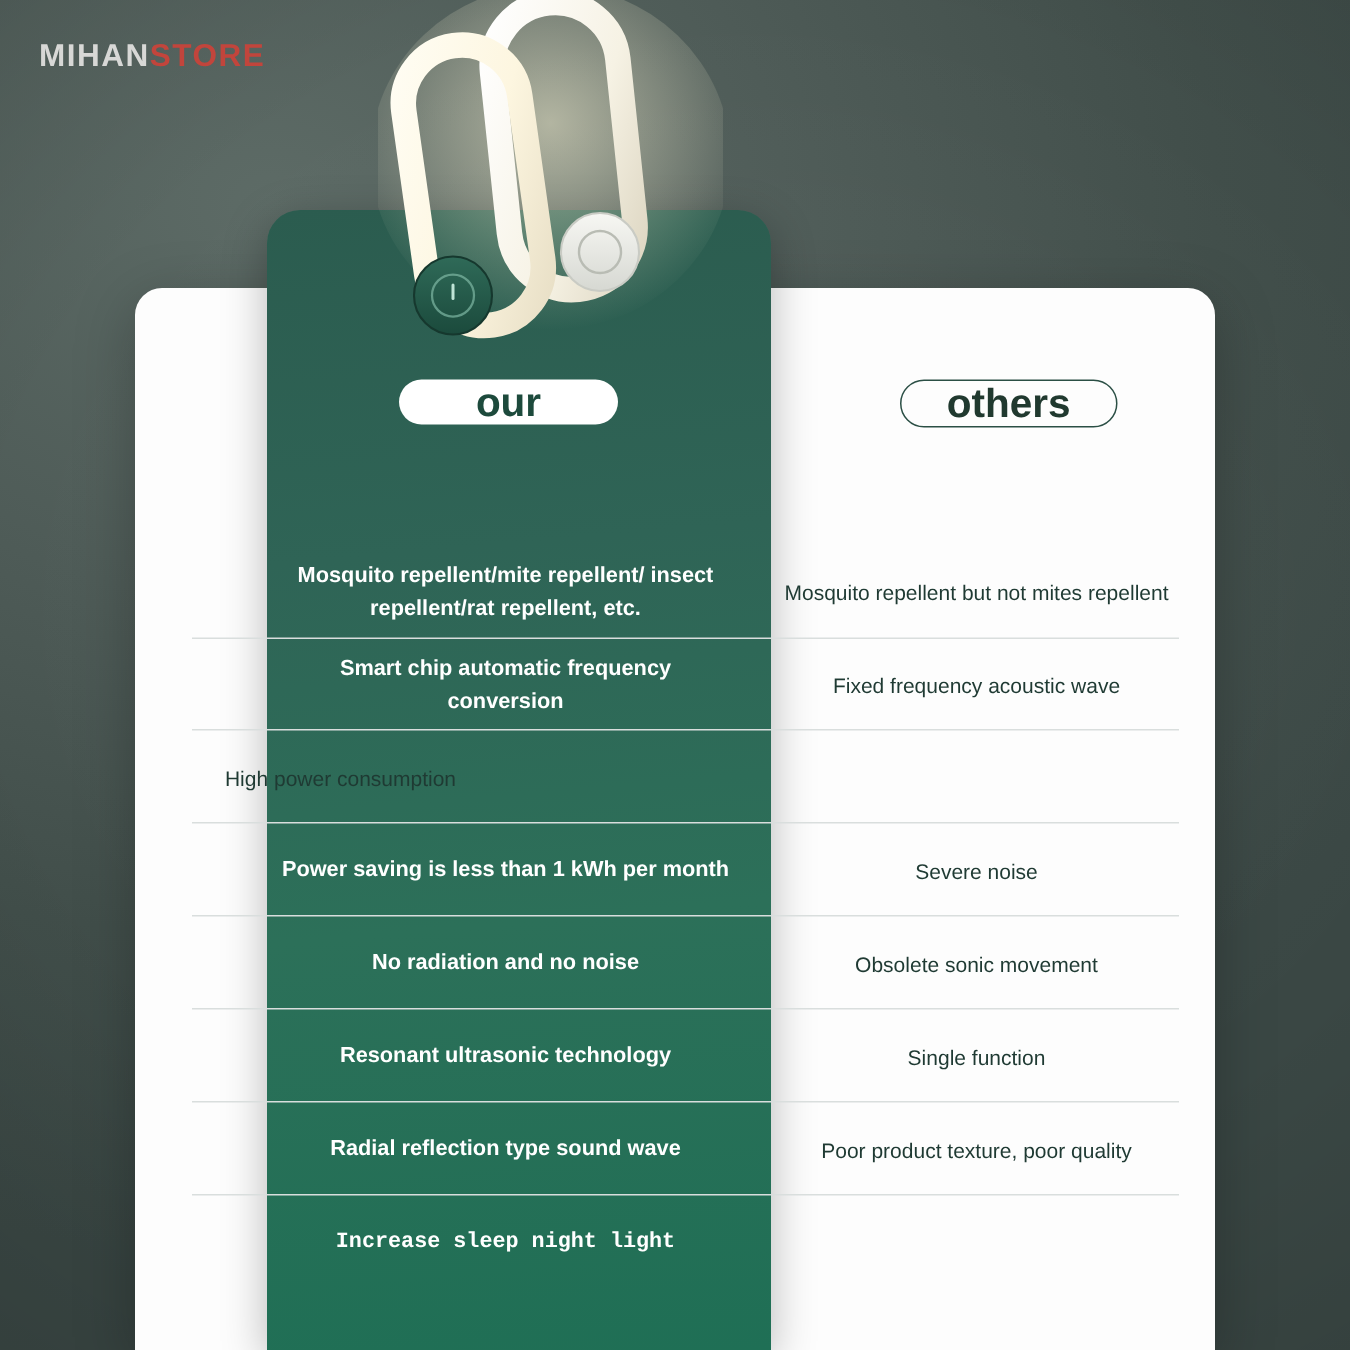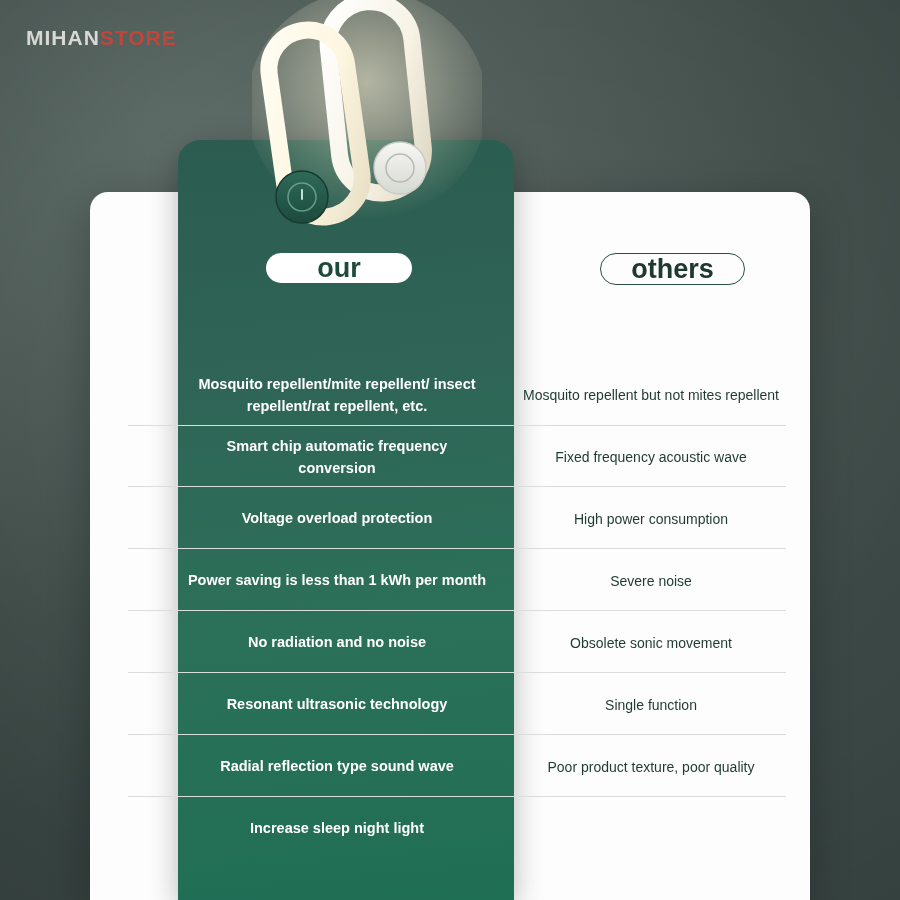--- a/index.html
+++ b/index.html
@@ -238,23 +238,20 @@
       <div class="row" style="top: 235px; height: 61px;">
         <div class="cell cell-our">
           <span>Smart chip automatic frequency conversion</span>
         </div>
         <div class="cell cell-other">
           <span>Fixed frequency acoustic wave</span>
         </div>
       </div>
       <div class="sep" style="top: 233px;"></div>
       <div class="row" style="top: 296px; height: 62px;">
-        <div class="cell cell-our">
-          <span>Voltage overload protection</span>
-        </div>
         <div class="cell cell-other">
           <span>High power consumption</span>
         </div>
       </div>
       <div class="sep" style="top: 294px;"></div>
       <div class="row" style="top: 358px; height: 62px;">
         <div class="cell cell-our">
           <span>Power saving is less than 1 kWh per month</span>
         </div>
         <div class="cell cell-other">
@@ -282,21 +279,21 @@
       <div class="sep" style="top: 480px;"></div>
       <div class="row" style="top: 544px; height: 62px;">
         <div class="cell cell-our">
           <span>Radial reflection type sound wave</span>
         </div>
         <div class="cell cell-other">
           <span>Poor product texture, poor quality</span>
         </div>
       </div>
       <div class="sep" style="top: 542px;"></div>
-      <div class="row" style="top: 606px; height: 62px;">
+      <div class="row" style="top: 606px; height: 62px; font-family: Liberation Mono, monospace;">
         <div class="cell cell-our">
           <span>Increase sleep night light</span>
         </div>
       </div>
       <div class="sep" style="top: 604px;"></div>
     </div>
 
 </div>
 
 </body></html>

